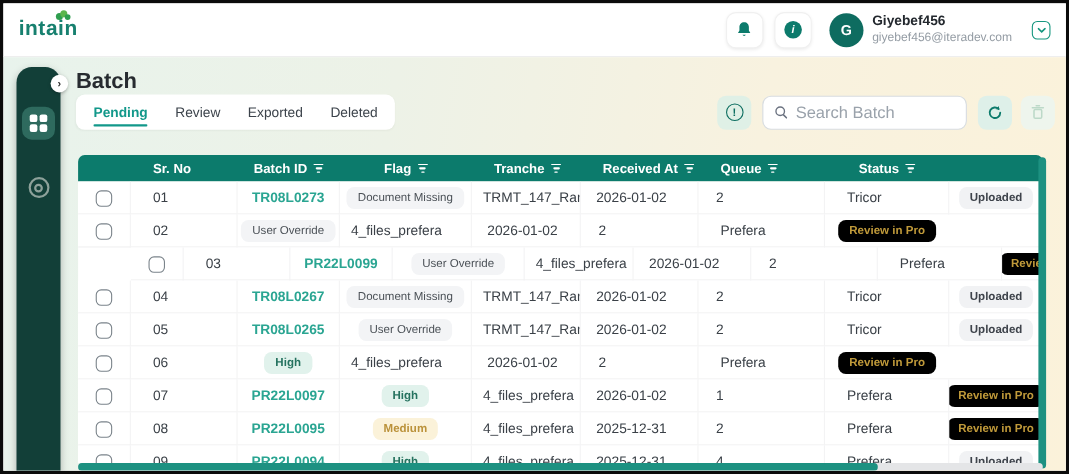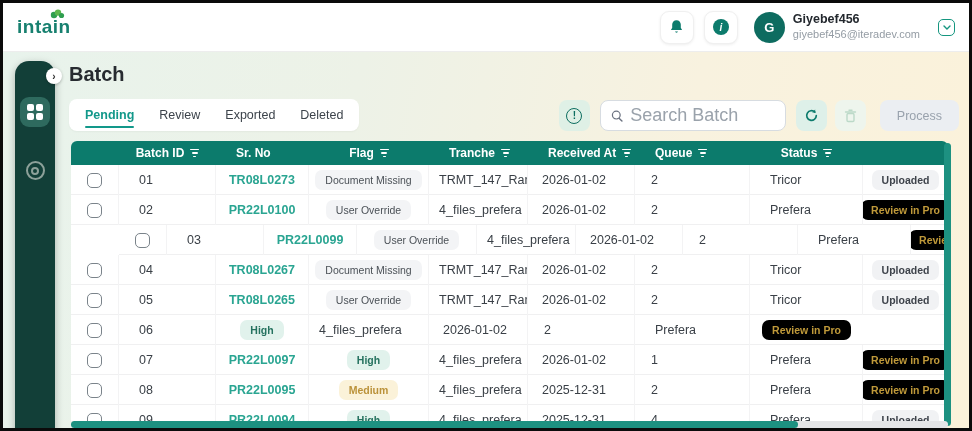--- a/index.html
+++ b/index.html
@@ -40,38 +40,38 @@
   .side-item { display:flex; align-items:center; justify-content:center; cursor:pointer; }
   .side-item.active { margin:36px auto 0; width:30px; height:30px; background:#2e6a5e; border-radius:9px; }
   .grid-icon { display:grid; grid-template-columns:7px 7px; grid-template-rows:7px 7px; gap:2px; }
   .grid-icon i { background:#fff; border-radius:2px; }
   .side-item.secondary { margin:34px auto 0; width:19px; height:19px; border-radius:50%; border:2px solid #8da19a; }
   .ring-inner { width:8px; height:8px; border-radius:50%; border:2px solid #8da19a; }
 
   
   main { position:absolute; left:62px; top:0; right:0; bottom:0; }
   .page-title { position:absolute; top:11px; left:4px; font-size:20px; font-weight:700; color:#272b30; }
-  .controls-row { position:absolute; top:47px; left:4px; right:10px; height:32px;
-                  display:flex; justify-content:space-between; align-items:flex-end; }
+  .controls-row { position:absolute; top:34px; left:4px; right:10px; height:32px;
+                  display:flex; justify-content:space-between; align-items:center; }
   .tabs { background:#fff; border-radius:8px; height:32px; display:inline-flex; align-items:center;
           padding:0 16px; gap:25px; box-shadow:0 1px 2px rgba(0,0,0,.04); }
   .tab { font-size:12.5px; color:#3c434b; font-weight:500; position:relative; height:32px;
          display:flex; align-items:center; cursor:pointer; }
   .tab.active { color:#12988a; font-weight:700; }
   .tab.active::after { content:""; position:absolute; left:0; right:0; bottom:3px; height:2px;
                        background:#12988a; border-radius:2px; }
   .toolbar { display:flex; align-items:center; gap:8px; }
   .tool-btn { width:31px; height:31px; border-radius:8px; border:none; display:flex;
               align-items:center; justify-content:center; cursor:pointer; }
   .alert-btn { background:#dff0e6; }
   .alert-circle { width:16px; height:16px; border-radius:50%; border:1.6px solid #0d6e60; color:#0d6e60;
                   font-size:10px; font-weight:700; display:flex; align-items:center; justify-content:center; }
   .search-box { width:186px; height:31px; background:#fff; border:1px solid #d7dce1; border-radius:8px;
                 display:flex; align-items:center; padding:0 10px; gap:7px; margin-left:2px; }
-  .search-box input { border:none; outline:none; font-size:18px; color:#000000; width:100%;
+  .search-box input { border:none; outline:none; font-size:15px; color:#000000; width:100%;
                       background:transparent; font-family:"Liberation Sans",sans-serif; }
   .search-box input::placeholder { color:#9aa2ab; }
   .refresh-btn { background:#def0e9; margin-left:2px; }
   .trash-btn { background:#eef5ed; cursor:default; }
   .process-btn { height:31px; padding:0 17px; background:#ebeef2; color:#99a2ad; border:none;
                  border-radius:8px; font-size:12.5px; font-weight:500; margin-left:6px; cursor:default; }
 
   
   .table-wrap { position:absolute; top:89px; left:6px; width:877px; height:288px; }
   .thead { display:grid; height:24px; background:#0c7b6c; border-radius:6px 6px 0 0; color:#fff; }
@@ -186,40 +186,39 @@
               <path d="M11.2 1.4v3h-3z" fill="#0d7b6c"></path>
             </svg>
           </button>
           <button class="tool-btn trash-btn">
             <svg width="13" height="14" viewBox="0 0 13 14">
               <rect x="3" y="4.5" width="7" height="8" rx="1.2" stroke="#bcd9c8" stroke-width="1.4" fill="none"></rect>
               <line x1="1.5" y1="3" x2="11.5" y2="3" stroke="#bcd9c8" stroke-width="1.4" stroke-linecap="round"></line>
               <line x1="5" y1="1.2" x2="8" y2="1.2" stroke="#bcd9c8" stroke-width="1.4" stroke-linecap="round"></line>
             </svg>
           </button>
-          <button class="process-btn">Process</button>
         </div>
       </div>
 
       <div class="table-wrap">
         <div class="thead" style="grid-template-columns: 48px 97px 93px 120px 99px 107px 115px 113px 85px;">
             <div class="th align-center">
               <span></span>
             </div>
+            <div class="th" style="padding-left: 20px;">
+              <span>Sr. No</span>
+            </div>
             <div class="th align-center">
               <span>Batch ID</span>
               <span class="filter-icon">
                 <i></i>
                 <i></i>
                 <i></i>
               </span>
             </div>
-            <div class="th" style="padding-left: 20px;">
-              <span>Sr. No</span>
-            </div>
             <div class="th align-center">
               <span>Flag</span>
               <span class="filter-icon">
                 <i></i>
                 <i></i>
                 <i></i>
               </span>
             </div>
             <div class="th" style="padding-left: 20px; align-items: center;">
               <span>Tranche</span>
@@ -272,23 +271,20 @@
               <div class="cell" style="padding-left: 20px;">Tricor</div>
               <div class="cell align-center">
                 <span class="badge uploaded">Uploaded</span>
               </div>
             </div>
             <div class="trow" style="grid-template-columns: 48px 97px 93px 120px 99px 107px 115px 113px 85px;">
               <div class="cell align-center">
                 <span class="checkbox"></span>
               </div>
               <div class="cell" style="padding-left: 20px;">02</div>
-              <div class="cell align-center">
-                <a class="link">PR22L0100</a>
-              </div>
               <div class="cell align-center">
                 <span class="badge neutral">User Override</span>
               </div>
               <div class="cell" style="padding-left: 10px;">4_files_prefera</div>
               <div class="cell" style="padding-left: 14px;">2026-01-02</div>
               <div class="cell" style="padding-left: 16px;">2</div>
               <div class="cell" style="padding-left: 20px;">Prefera</div>
               <div class="cell align-center">
                 <span class="badge review">Review in Pro</span>
               </div>

